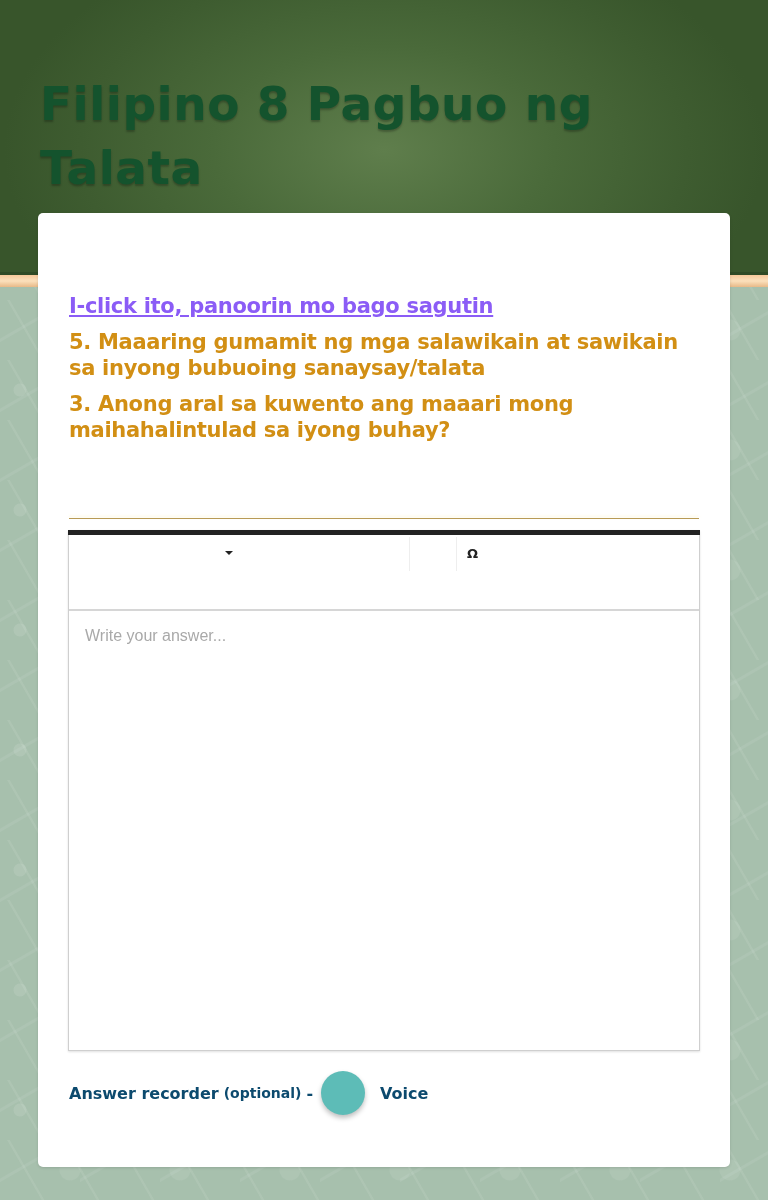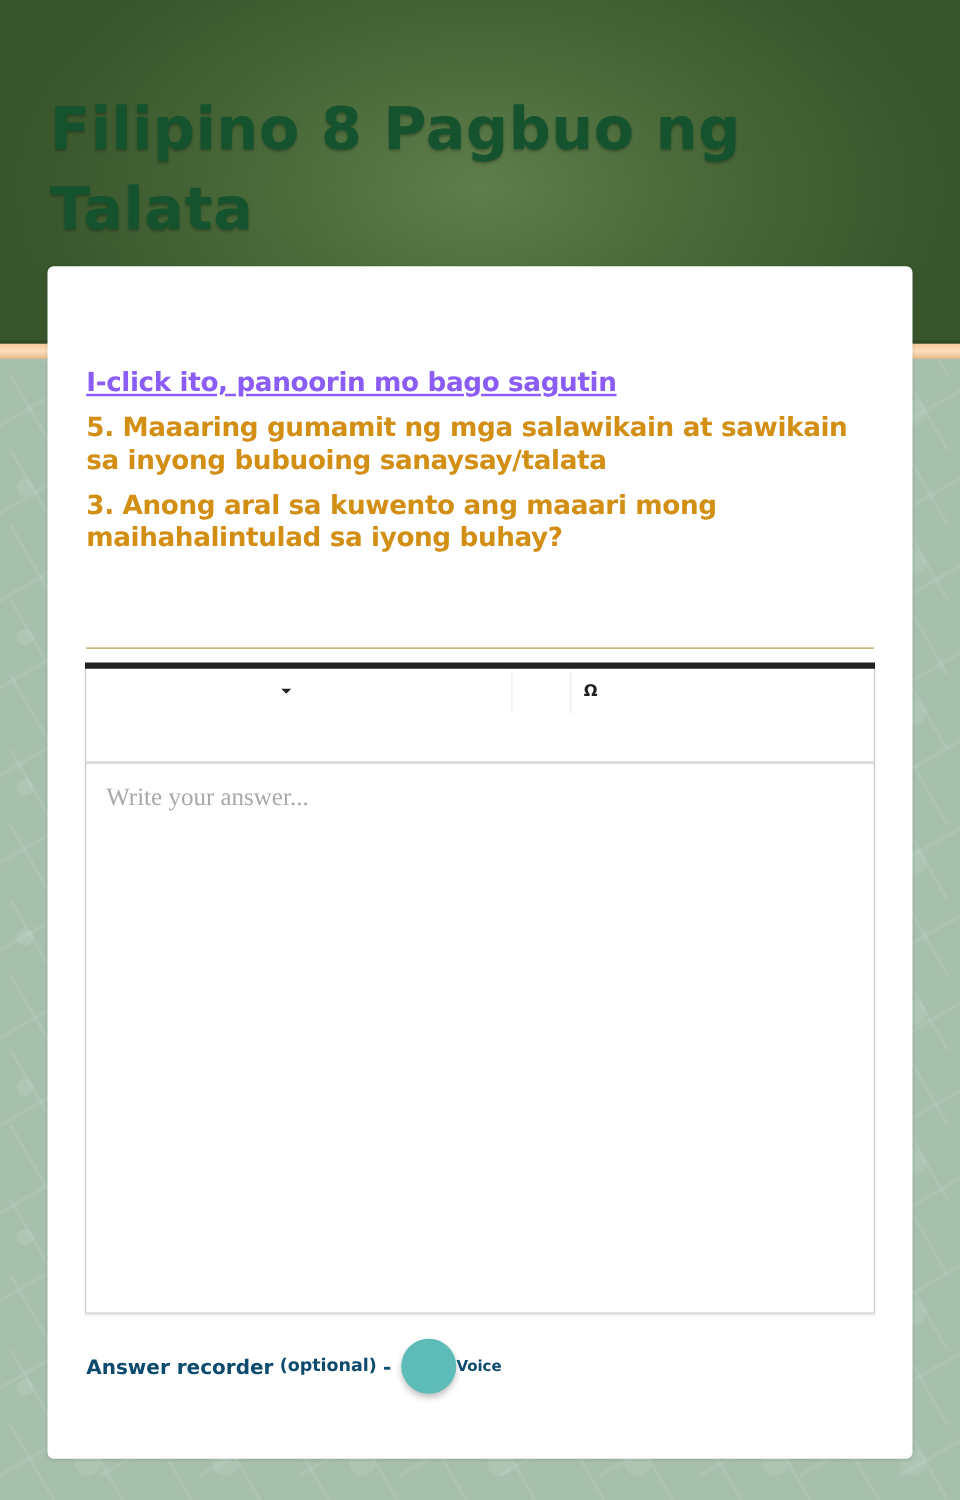--- a/index.html
+++ b/index.html
@@ -80,37 +80,37 @@
     .tb-blank { position: absolute; left: 341px; top: 0; width: 46px; height: 36px; }
     .tb-sep2 { position: absolute; left: 387px; top: 2px; width: 1px; height: 34px; background: #eee; }
     .tb-omega {
       position: absolute; left: 398px; top: 8px; width: 24px; height: 22px;
       font-family: "DejaVu Sans", sans-serif; font-weight: bold; font-size: 13px;
       color: #222; line-height: 22px; cursor: pointer;
     }
     .answer-area {
       position: absolute; left: 0; top: 83px; width: 630px; height: 437px;
       border: none; outline: none; resize: none; padding: 14px 16px;
-      font-family: Liberation Serif, serif; font-size: 20px; color: #b91c1c;
+      font-family: Liberation Sans, sans-serif; font-size: 16px; color: #b91c1c;
       background: transparent;
     }
     .answer-area::placeholder { color: #a9a9a9; }
     .recorder {
       position: absolute; left: 31px; top: 857px; height: 46px; width: 600px;
       display: flex; align-items: center;
       font-family: "DejaVu Sans", sans-serif; font-weight: bold; color: #0c4a6e;
     }
     .rec-label { font-size: 16px; }
     .rec-optional { font-size: 14px; margin-left: 5px; }
     .rec-dash { font-size: 16px; margin-left: 5px; }
     .rec-button {
       width: 44px; height: 44px; border-radius: 50%; background: #5dbcb7;
       margin-left: 8px; box-shadow: 0 3px 5px rgba(0,0,0,0.25); cursor: pointer;
     }
-    .rec-voice { font-size: 12px; }
+    .rec-voice { font-size: 16px; margin-left: 15px; }
   </style>
 </head>
 <body>
 
 <div class="header"></div>
 <div class="header-border-dark"></div>
 <div class="header-border-peach"></div>
 <h1 class="title">Filipino 8 Pagbuo ng Talata</h1>
 
 <div class="card">

